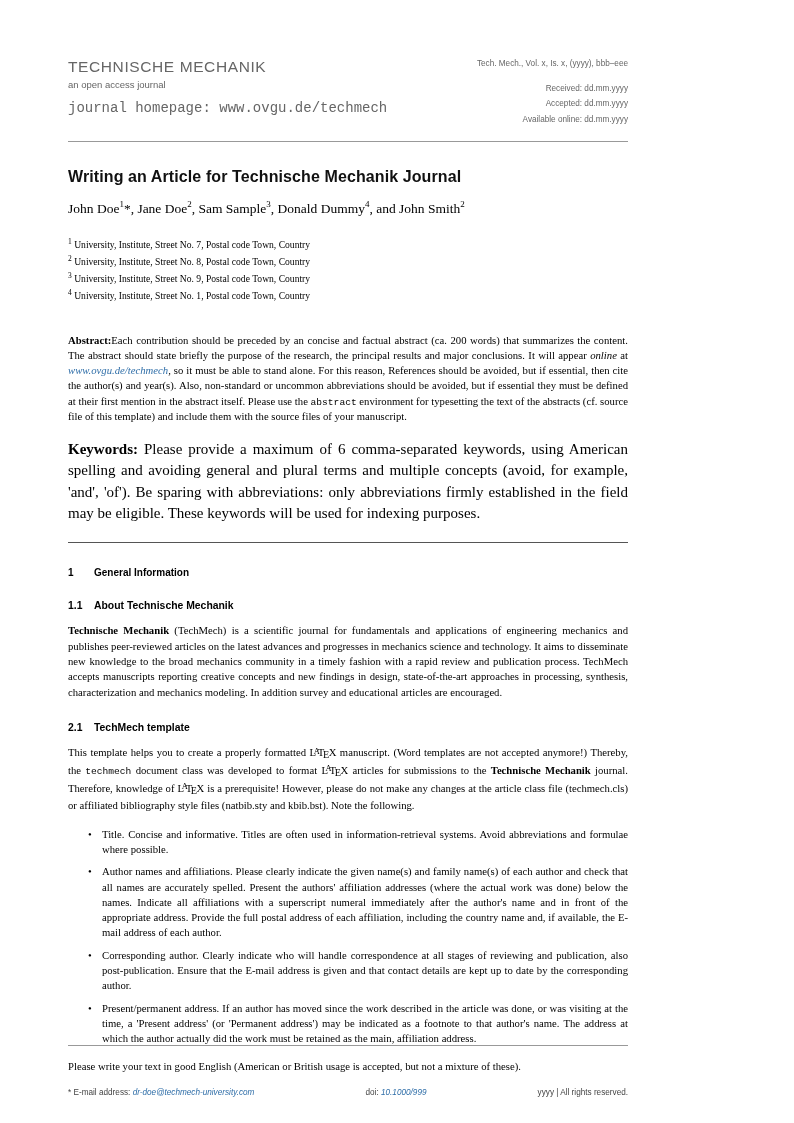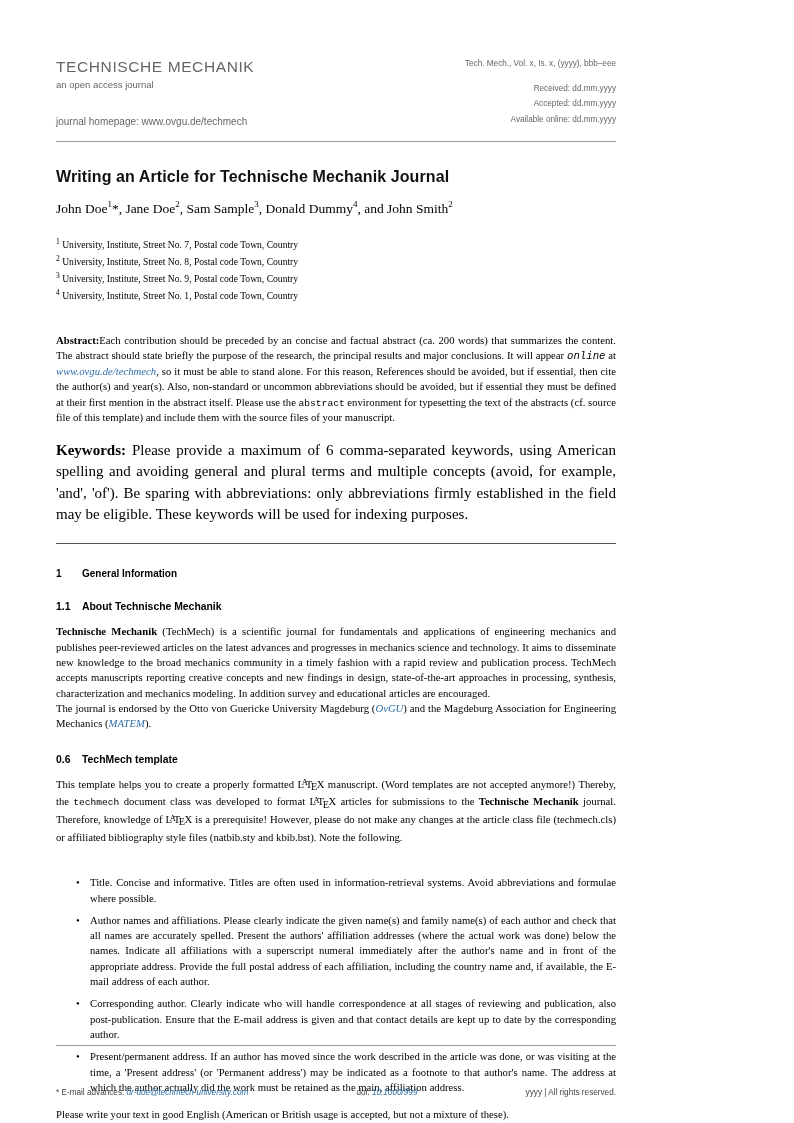--- a/index.html
+++ b/index.html
@@ -10,21 +10,21 @@
   body {
     width: 794px;
     height: 1123px;
     font-family: "Liberation Serif", serif;
     color: #000000;
     position: relative;
     overflow: hidden;
   }
   .page {
     position: absolute;
-    left: 0; top: 0;
+    left: 12px; top: 0;
     width: 672px;
     height: 1123px;
     box-sizing: border-box;
     padding: 56px 56px 40px 56px;
   }
   
   .masthead {
     display: flex;
     justify-content: space-between;
     align-items: flex-start;
@@ -40,24 +40,24 @@
     color: #666666;
     font-weight: normal;
   }
   .journal-sub {
     font-family: Liberation Sans, sans-serif;
     font-size: 9.5px;
     color: #666666;
     margin-top: 3px;
   }
   .journal-home {
-    font-family: Liberation Sans, sans-serif;
-    font-size: 10px;
-    color: #666666;
-    margin-top: 26px;
+    font-family: Liberation Mono, monospace;
+    font-size: 14px;
+    color: #666666;
+    margin-top: 10px;
   }
   .mast-right {
     text-align: right;
     font-family: "Liberation Sans", sans-serif;
     font-size: 8.2px;
     color: #666666;
     line-height: 1.0;
     padding-top: 4px;
     min-width: 210px;
   }
@@ -144,23 +144,23 @@
     margin: 22px 0 0 0;
   }
   h3.subsec .num { display: inline-block; width: 26px; }
   p.body {
     font-size: 10.7px;
     line-height: 1.43;
     text-align: justify;
     margin: 12px 0 0 0;
   }
   .bold { font-weight: bold; }
-  .italic { font-style: italic; font-family: Liberation Mono, monospace; }
+  .italic { font-style: italic; }
   ul.bullets {
-    margin: 30px 0 0 0;
+    margin: 13px 0 0 0;
     padding-left: 34px;
     list-style: none;
     font-family: Liberation Serif, serif;
   }
   ul.bullets li {
     font-size: 10.7px;
     line-height: 1.43;
     text-align: justify;
     margin-bottom: 7px;
     position: relative;
@@ -242,42 +242,41 @@
 
   <h2 class="sec">
     <span class="num">1</span><span>General Information</span>
   </h2>
 
   <h3 class="subsec">
     <span class="num">1.1</span><span>About Technische Mechanik</span>
   </h3>
 
   <p class="body"><span class="bold">Technische Mechanik</span><span> (TechMech) is a scientific journal for fundamentals and applications of engineering mechanics and publishes peer-reviewed articles on the latest advances and progresses in mechanics science and technology. It aims to disseminate new knowledge to the broad mechanics community in a timely fashion with a rapid review and publication process. TechMech accepts manuscripts reporting creative concepts and new findings in design, state-of-the-art approaches in processing, synthesis, characterization and mechanics modeling. In addition survey and educational articles are encouraged.</span></p>
-  <p class="body" style="margin-top:0"><span>The journal is endorsed by the Otto von Guericke University Magdeburg (</span><a class="link" href="#">OvGU</a><span>) and the Magdeburg Association for Engineering Mechanics (</span><a class="link" href="#">MATEM</a><span>).</span></p>
 
   <h3 class="subsec">
-    <span class="num">0.6</span><span>TechMech template</span>
+    <span class="num">2.1</span><span>TechMech template</span>
   </h3>
 
   <p class="body"><span>This template helps you to create a properly formatted </span><span class="latex">L<span class="a">A</span><span class="t">T</span><span class="e">E</span>X</span><span> manuscript. (Word templates are not accepted anymore!) Thereby, the </span><span class="mono">techmech</span><span> document class was developed to format </span><span class="latex">L<span class="a">A</span><span class="t">T</span><span class="e">E</span>X</span><span> articles for submissions to the </span><span class="bold">Technische Mechanik</span><span> journal. Therefore, knowledge of </span><span class="latex">L<span class="a">A</span><span class="t">T</span><span class="e">E</span>X</span><span> is a prerequisite! However, please do not make any changes at the article class file (techmech.cls) or affiliated bibliography style files (natbib.sty and kbib.bst). Note the following.</span></p>
 
   <ul class="bullets">
     <li>Title. Concise and informative. Titles are often used in information-retrieval systems. Avoid abbreviations and formulae where possible.</li>
     <li>Author names and affiliations. Please clearly indicate the given name(s) and family name(s) of each author and check that all names are accurately spelled. Present the authors' affiliation addresses (where the actual work was done) below the names. Indicate all affiliations with a superscript numeral immediately after the author's name and in front of the appropriate address. Provide the full postal address of each affiliation, including the country name and, if available, the E-mail address of each author.</li>
     <li>Corresponding author. Clearly indicate who will handle correspondence at all stages of reviewing and publication, also post-publication. Ensure that the E-mail address is given and that contact details are kept up to date by the corresponding author.</li>
     <li>Present/permanent address. If an author has moved since the work described in the article was done, or was visiting at the time, a 'Present address' (or 'Permanent address') may be indicated as a footnote to that author's name. The address at which the author actually did the work must be retained as the main, affiliation address.</li>
   </ul>
 
   <p class="body">Please write your text in good English (American or British usage is accepted, but not a mixture of these).</p>
 
   <div class="footer">
     <div class="rule-footer"></div>
     <div class="footer-row">
       <div class="footer-left">
-        <span>* E-mail advances:</span>
+        <span>* E-mail address:</span>
         <a class="link" href="#">dr-doe@techmech-university.com</a>
       </div>
       <div class="footer-mid">
         <span>doi:</span>
         <a class="link" href="#">10.1000/999</a>
       </div>
       <div class="footer-right">yyyy | All rights reserved.</div>
     </div>
   </div>
 

